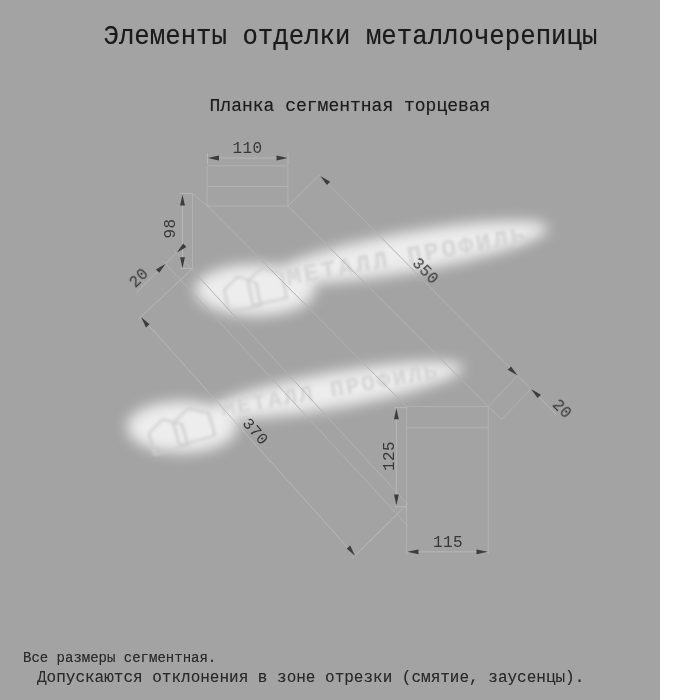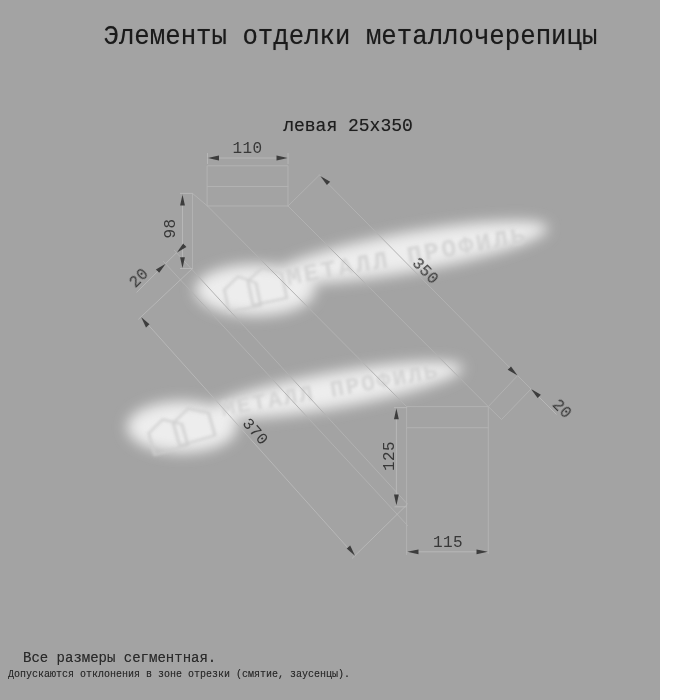--- a/index.html
+++ b/index.html
@@ -150,20 +150,20 @@
 
     <text x="389" y="456" transform="rotate(-90 389 456)" dy="5">125</text>
 
     <text x="448" y="547">115</text>
   </g>
 </svg>
 
 <div style="position:absolute;left:0;top:21px;width:700px;text-align:center;
      font-size:29px;color:#1a1a1a;text-shadow:0 0 0.8px rgba(30,30,30,0.55);"><span style="display:inline-block;transform:scale(0.887,0.93);transform-origin:50% 35%;">Элементы отделки металлочерепицы</span></div>
 
+<div style="position:absolute;left:0;top:96px;width:700px;text-align:center;
+     font-size:18px;color:#1d1d1d;text-shadow:0 0 0.7px rgba(30,30,30,0.5);">Планка сегментная торцевая</div>
 
-<div style="position:absolute;left:0;top:116px;width:696px;text-align:center;
-     font-size:18px;color:#1d1d1d;text-shadow:0 0 0.7px rgba(30,30,30,0.5);">левая 25х350</div>
 
 <div style="position:absolute;left:23px;top:650px;font-size:14px;color:#2a2a2a;text-shadow:0 0 0.6px rgba(40,40,40,0.45);">Все размеры сегментная.</div>
 
-<div style="position:absolute;left:8px;top:669px;font-size:10px;color:#2a2a2a;text-shadow:0 0 0.6px rgba(40,40,40,0.45);">Допускаются отклонения в зоне отрезки (смятие, заусенцы).</div>
+<div style="position:absolute;left:37px;top:669px;font-size:16px;color:#2a2a2a;text-shadow:0 0 0.6px rgba(40,40,40,0.45);">Допускаются отклонения в зоне отрезки (смятие, заусенцы).</div>
 </div>
 
 </body></html>

